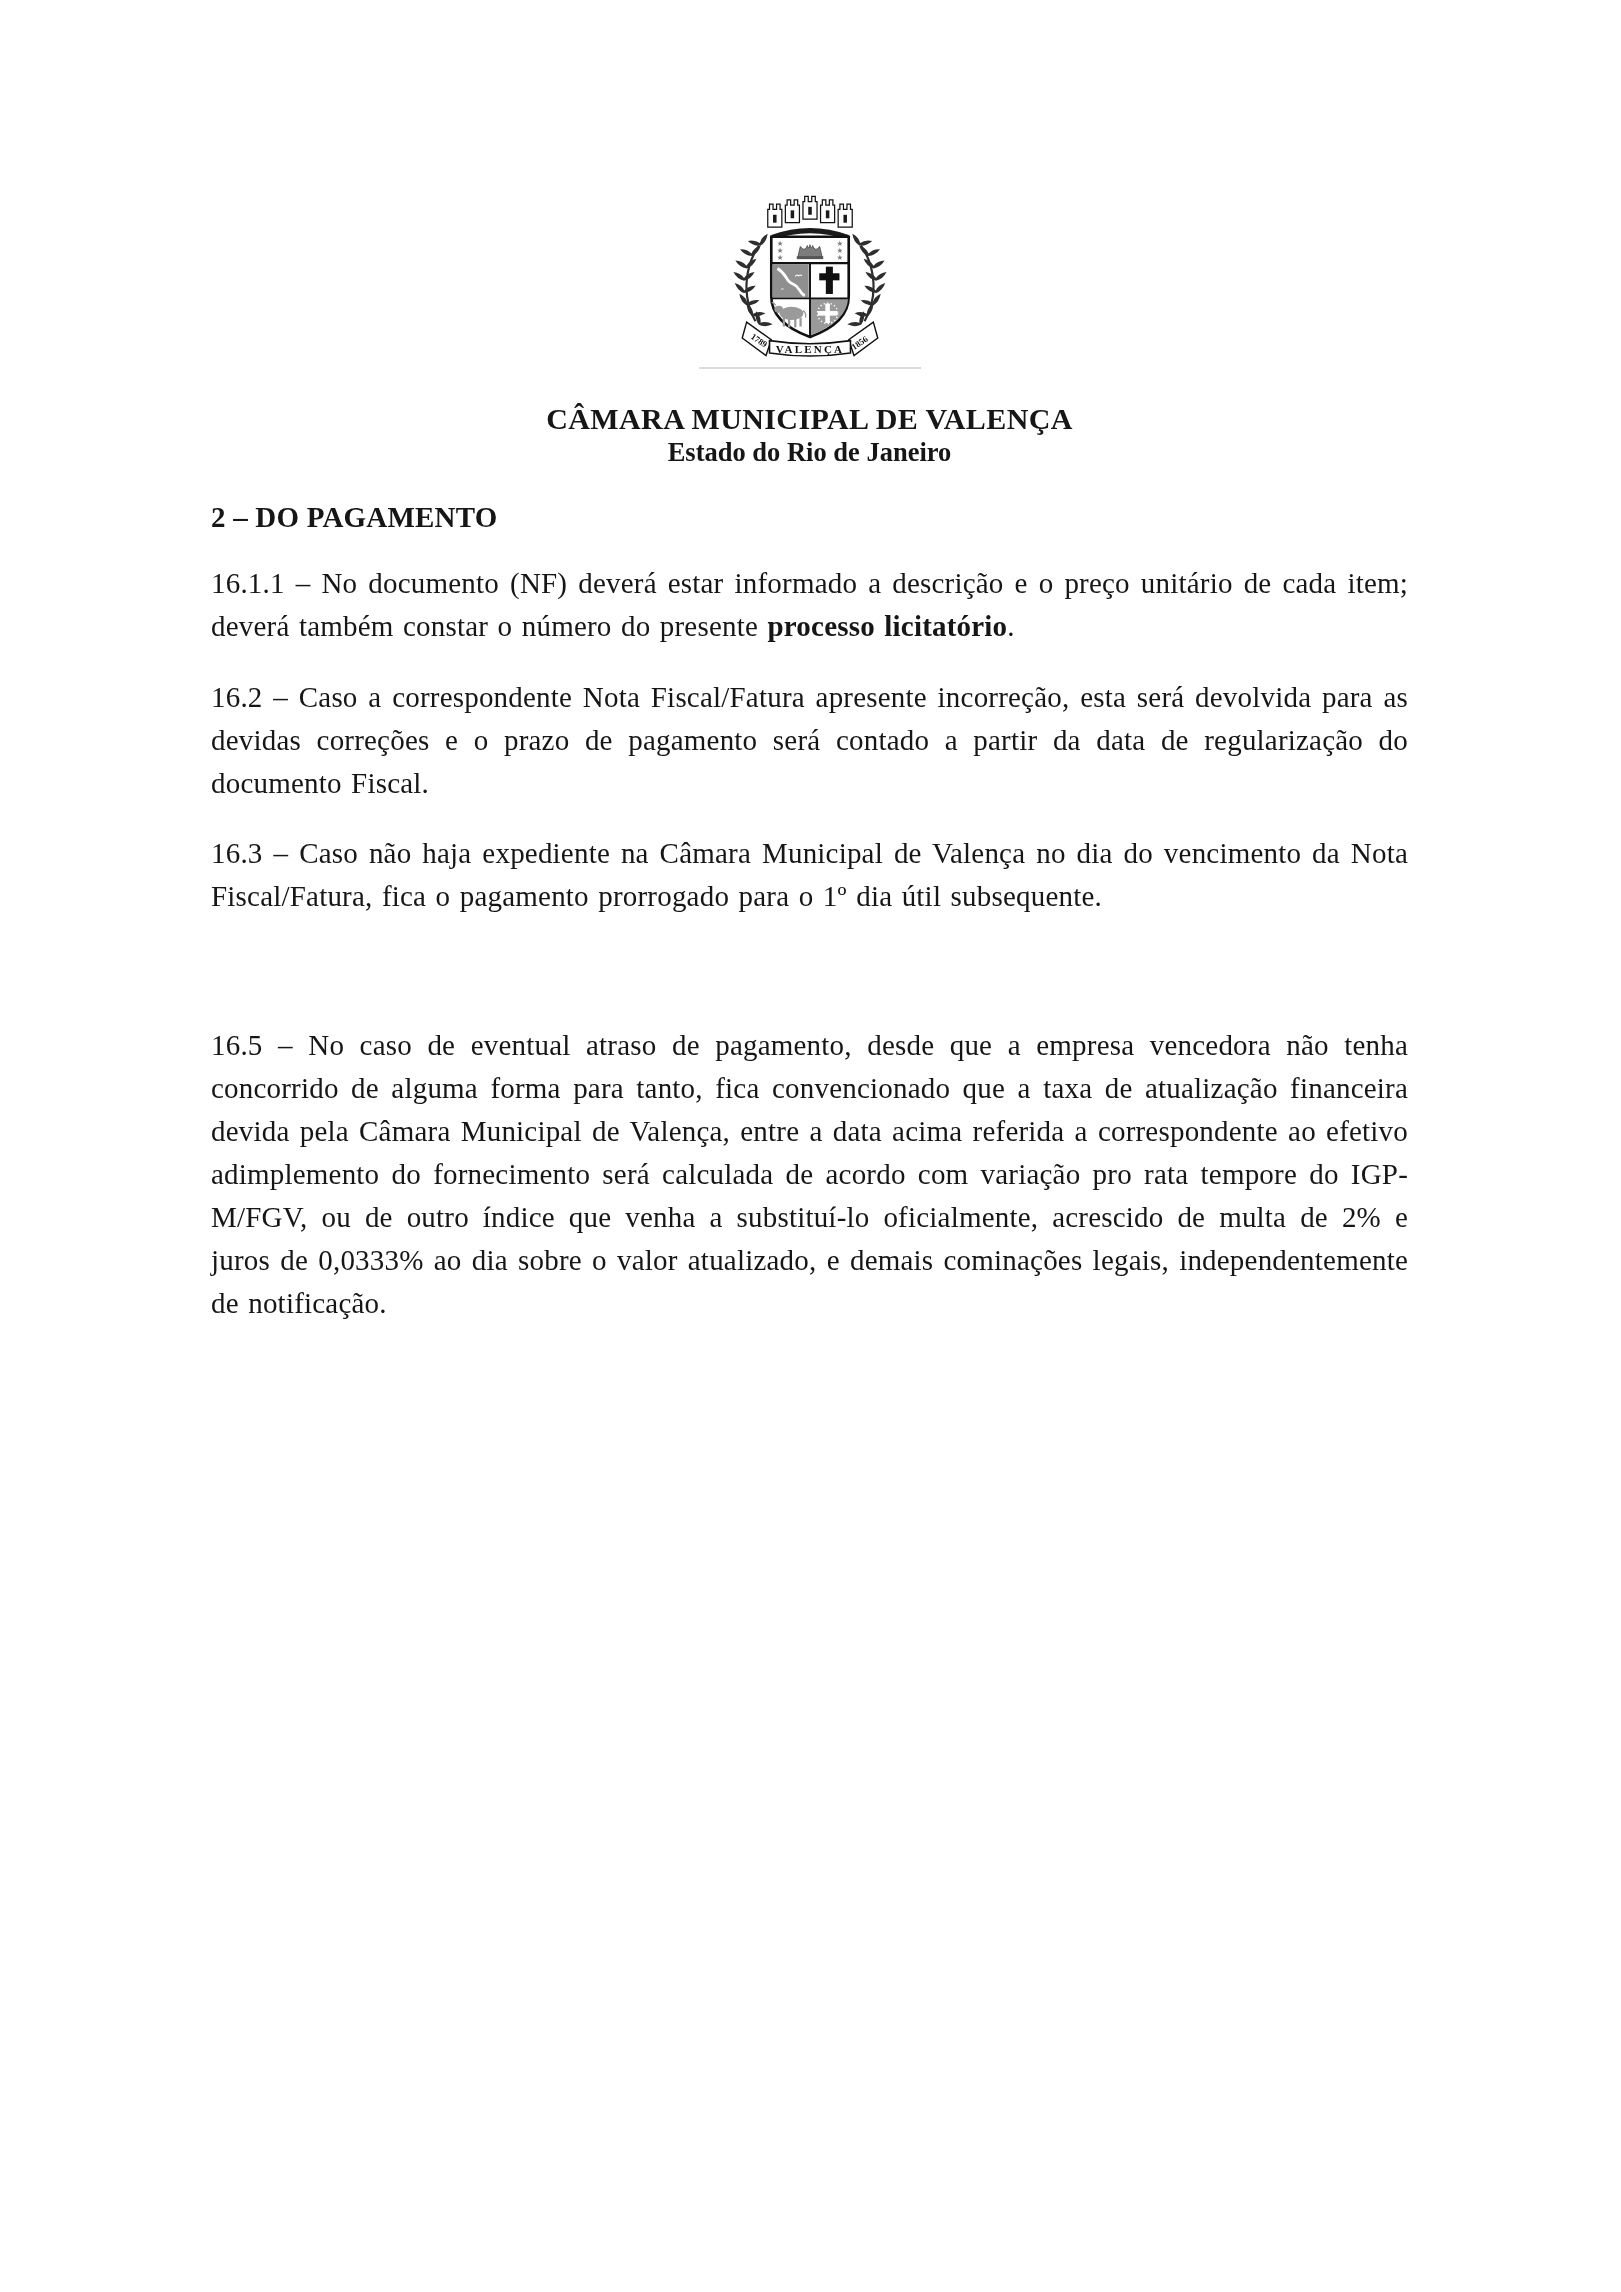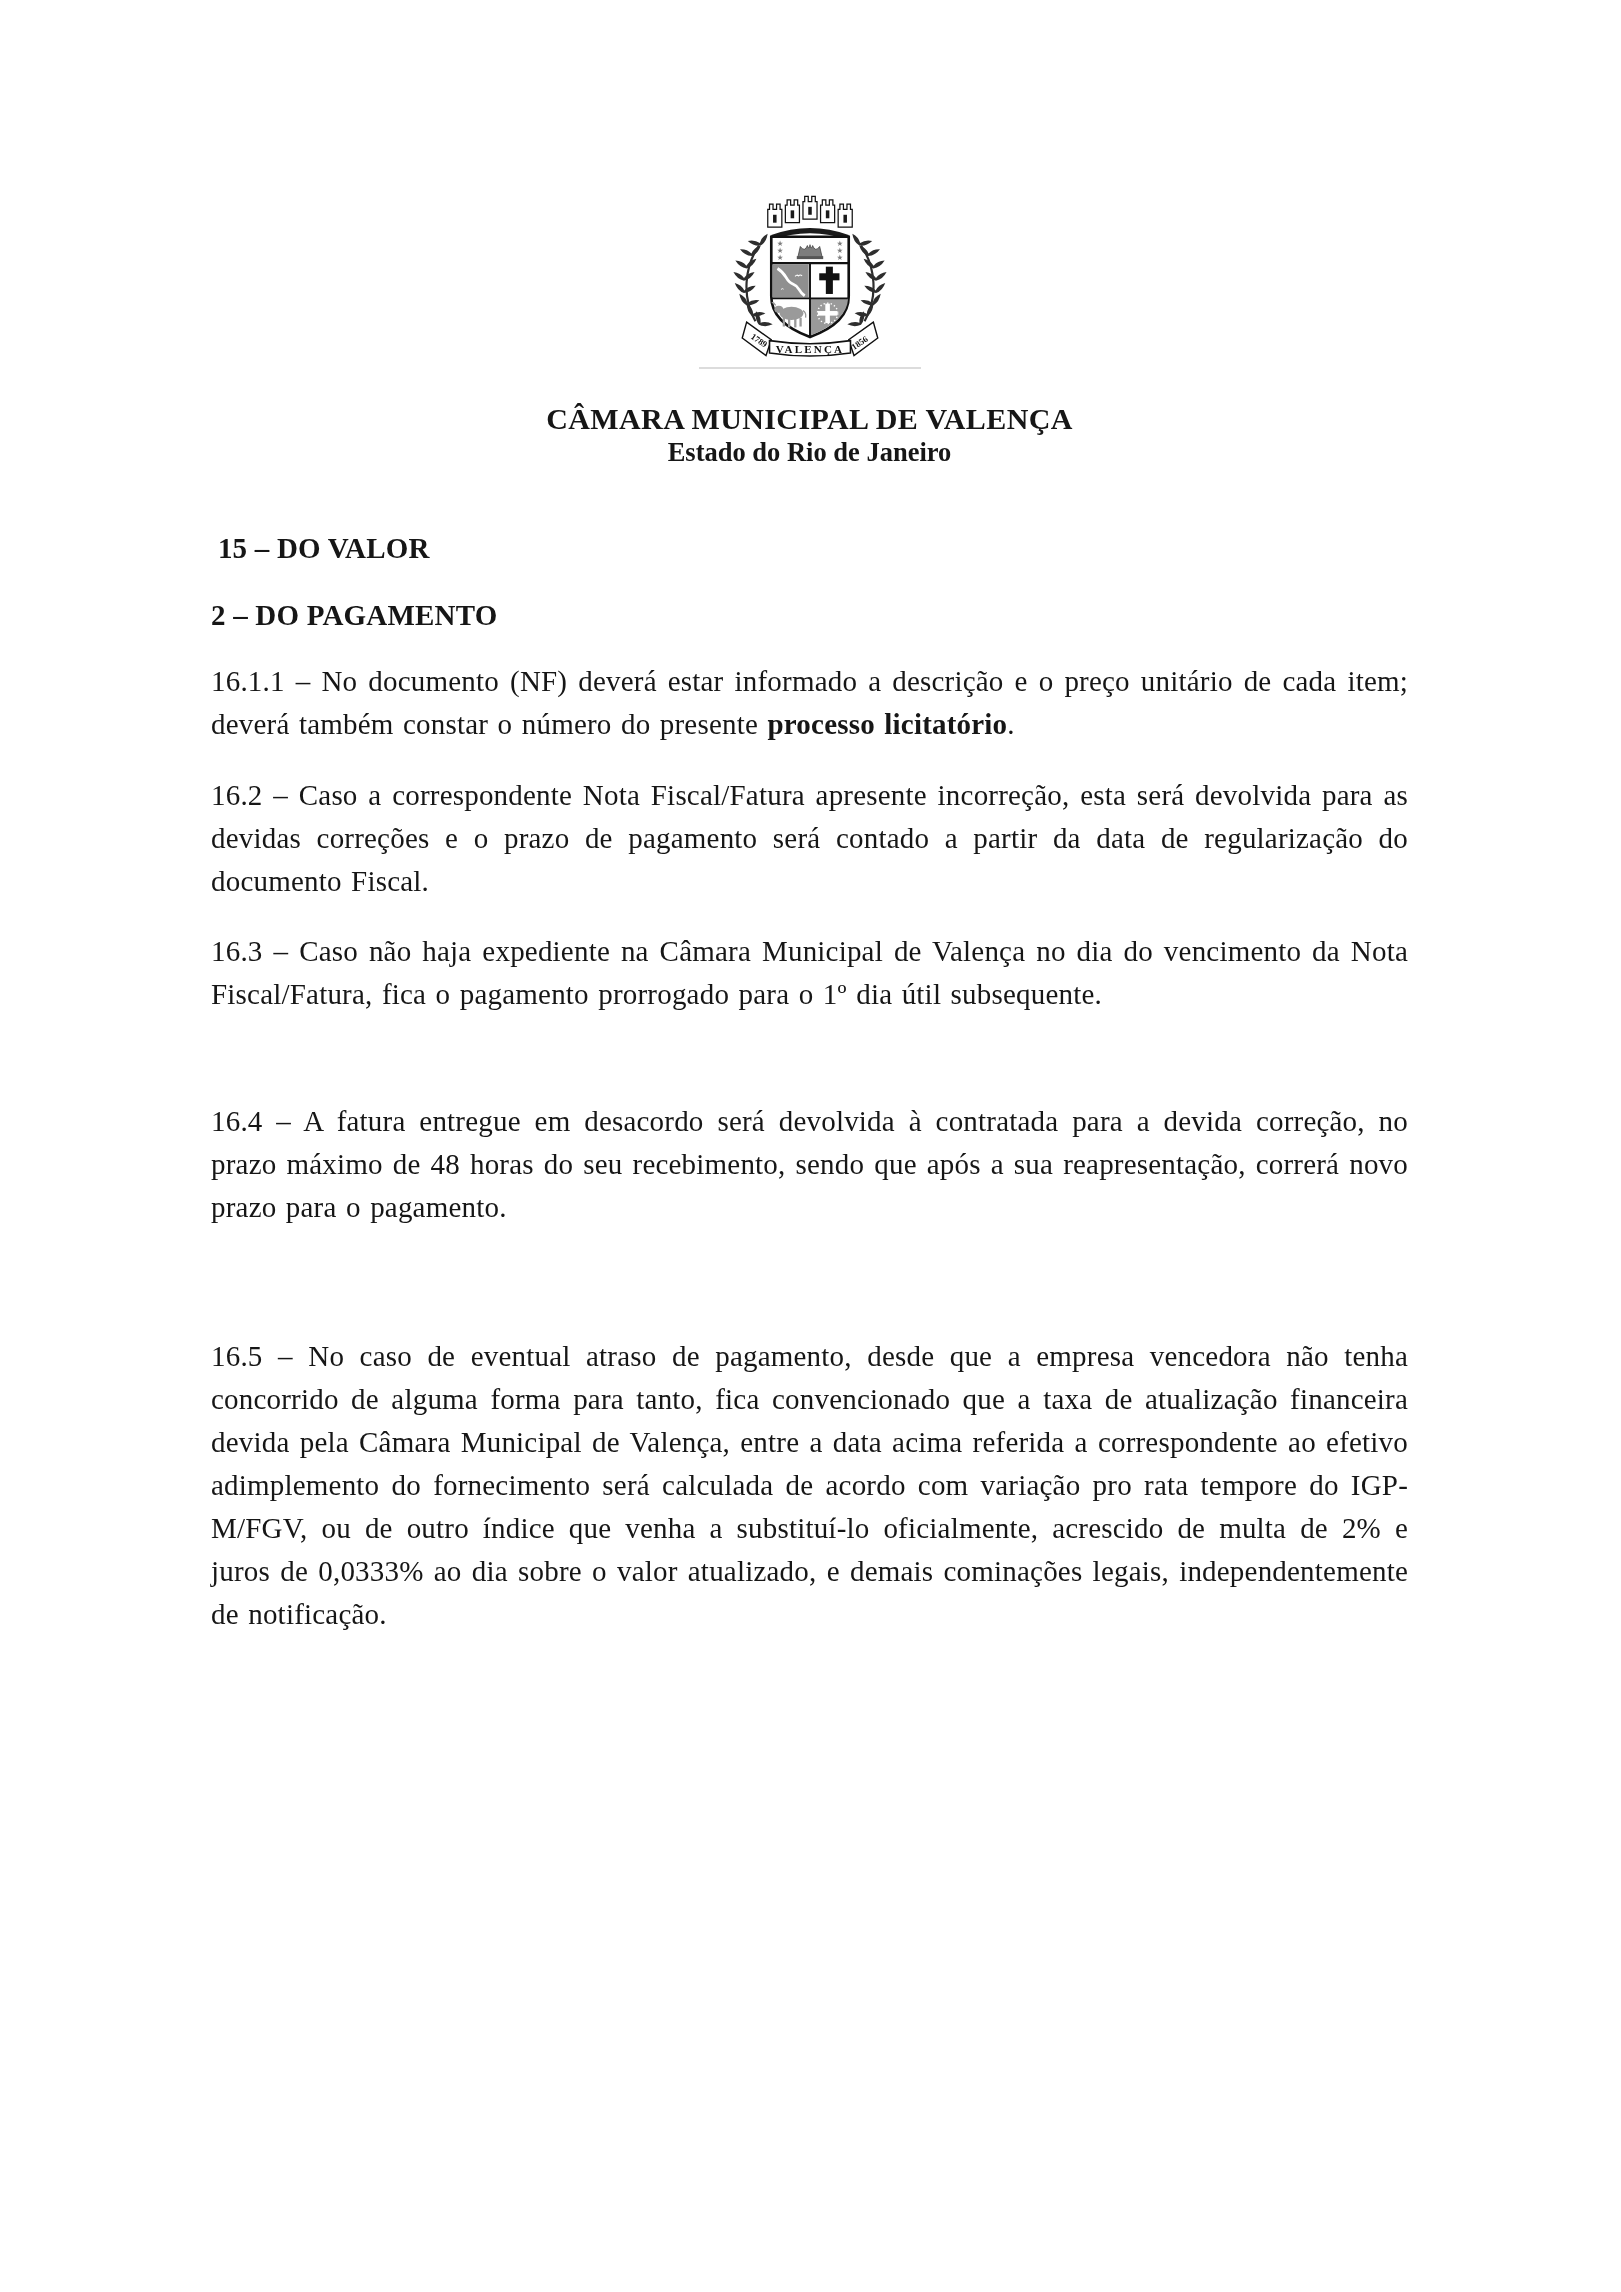--- a/index.html
+++ b/index.html
@@ -176,30 +176,28 @@
       </g>
     </svg>
     <div class="logo-underline"></div>
   </div>
 
   <div class="org-header">
     <div class="org-name">CÂMARA MUNICIPAL DE VALENÇA</div>
     <div class="org-state">Estado do Rio de Janeiro</div>
   </div>
 
-  <h2 class="sec-heading first">15 – DO VALOR</h2>
 
 
   <h2 class="sec-heading">2 – DO PAGAMENTO</h2>
 
 
   <p class="para"><span>16.1.1 – No documento (NF) deverá estar informado a descrição e o preço unitário de cada item; deverá também constar o número do presente </span><strong>processo licitatório</strong><span>.</span></p>
 
   <p class="para">16.2 – Caso a correspondente Nota Fiscal/Fatura apresente incorreção, esta será devolvida para as devidas correções e o prazo de pagamento será contado a partir da data de regularização do documento Fiscal.</p>
 
   <p class="para">16.3 – Caso não haja expediente na Câmara Municipal de Valença no dia do vencimento da Nota Fiscal/Fatura, fica o pagamento prorrogado para o 1º dia útil subsequente.</p>
 
-  <p class="para gap-before">16.4 – A fatura entregue em desacordo será devolvida à contratada para a devida correção, no prazo máximo de 48 horas do seu recebimento, sendo que após a sua reapresentação, correrá novo prazo para o pagamento.</p>
 
   <p class="para gap-before-lg">16.5 – No caso de eventual atraso de pagamento, desde que a empresa vencedora não tenha concorrido de alguma forma para tanto, fica convencionado que a taxa de atualização financeira devida pela Câmara Municipal de Valença, entre a data acima referida a correspondente ao efetivo adimplemento do fornecimento será calculada de acordo com variação pro rata tempore do IGP-M/FGV, ou de outro índice que venha a substituí-lo oficialmente, acrescido de multa de 2% e juros de 0,0333% ao dia sobre o valor atualizado, e demais cominações legais, independentemente de notificação.</p>
 
 </div>
 
 
 </body></html>

